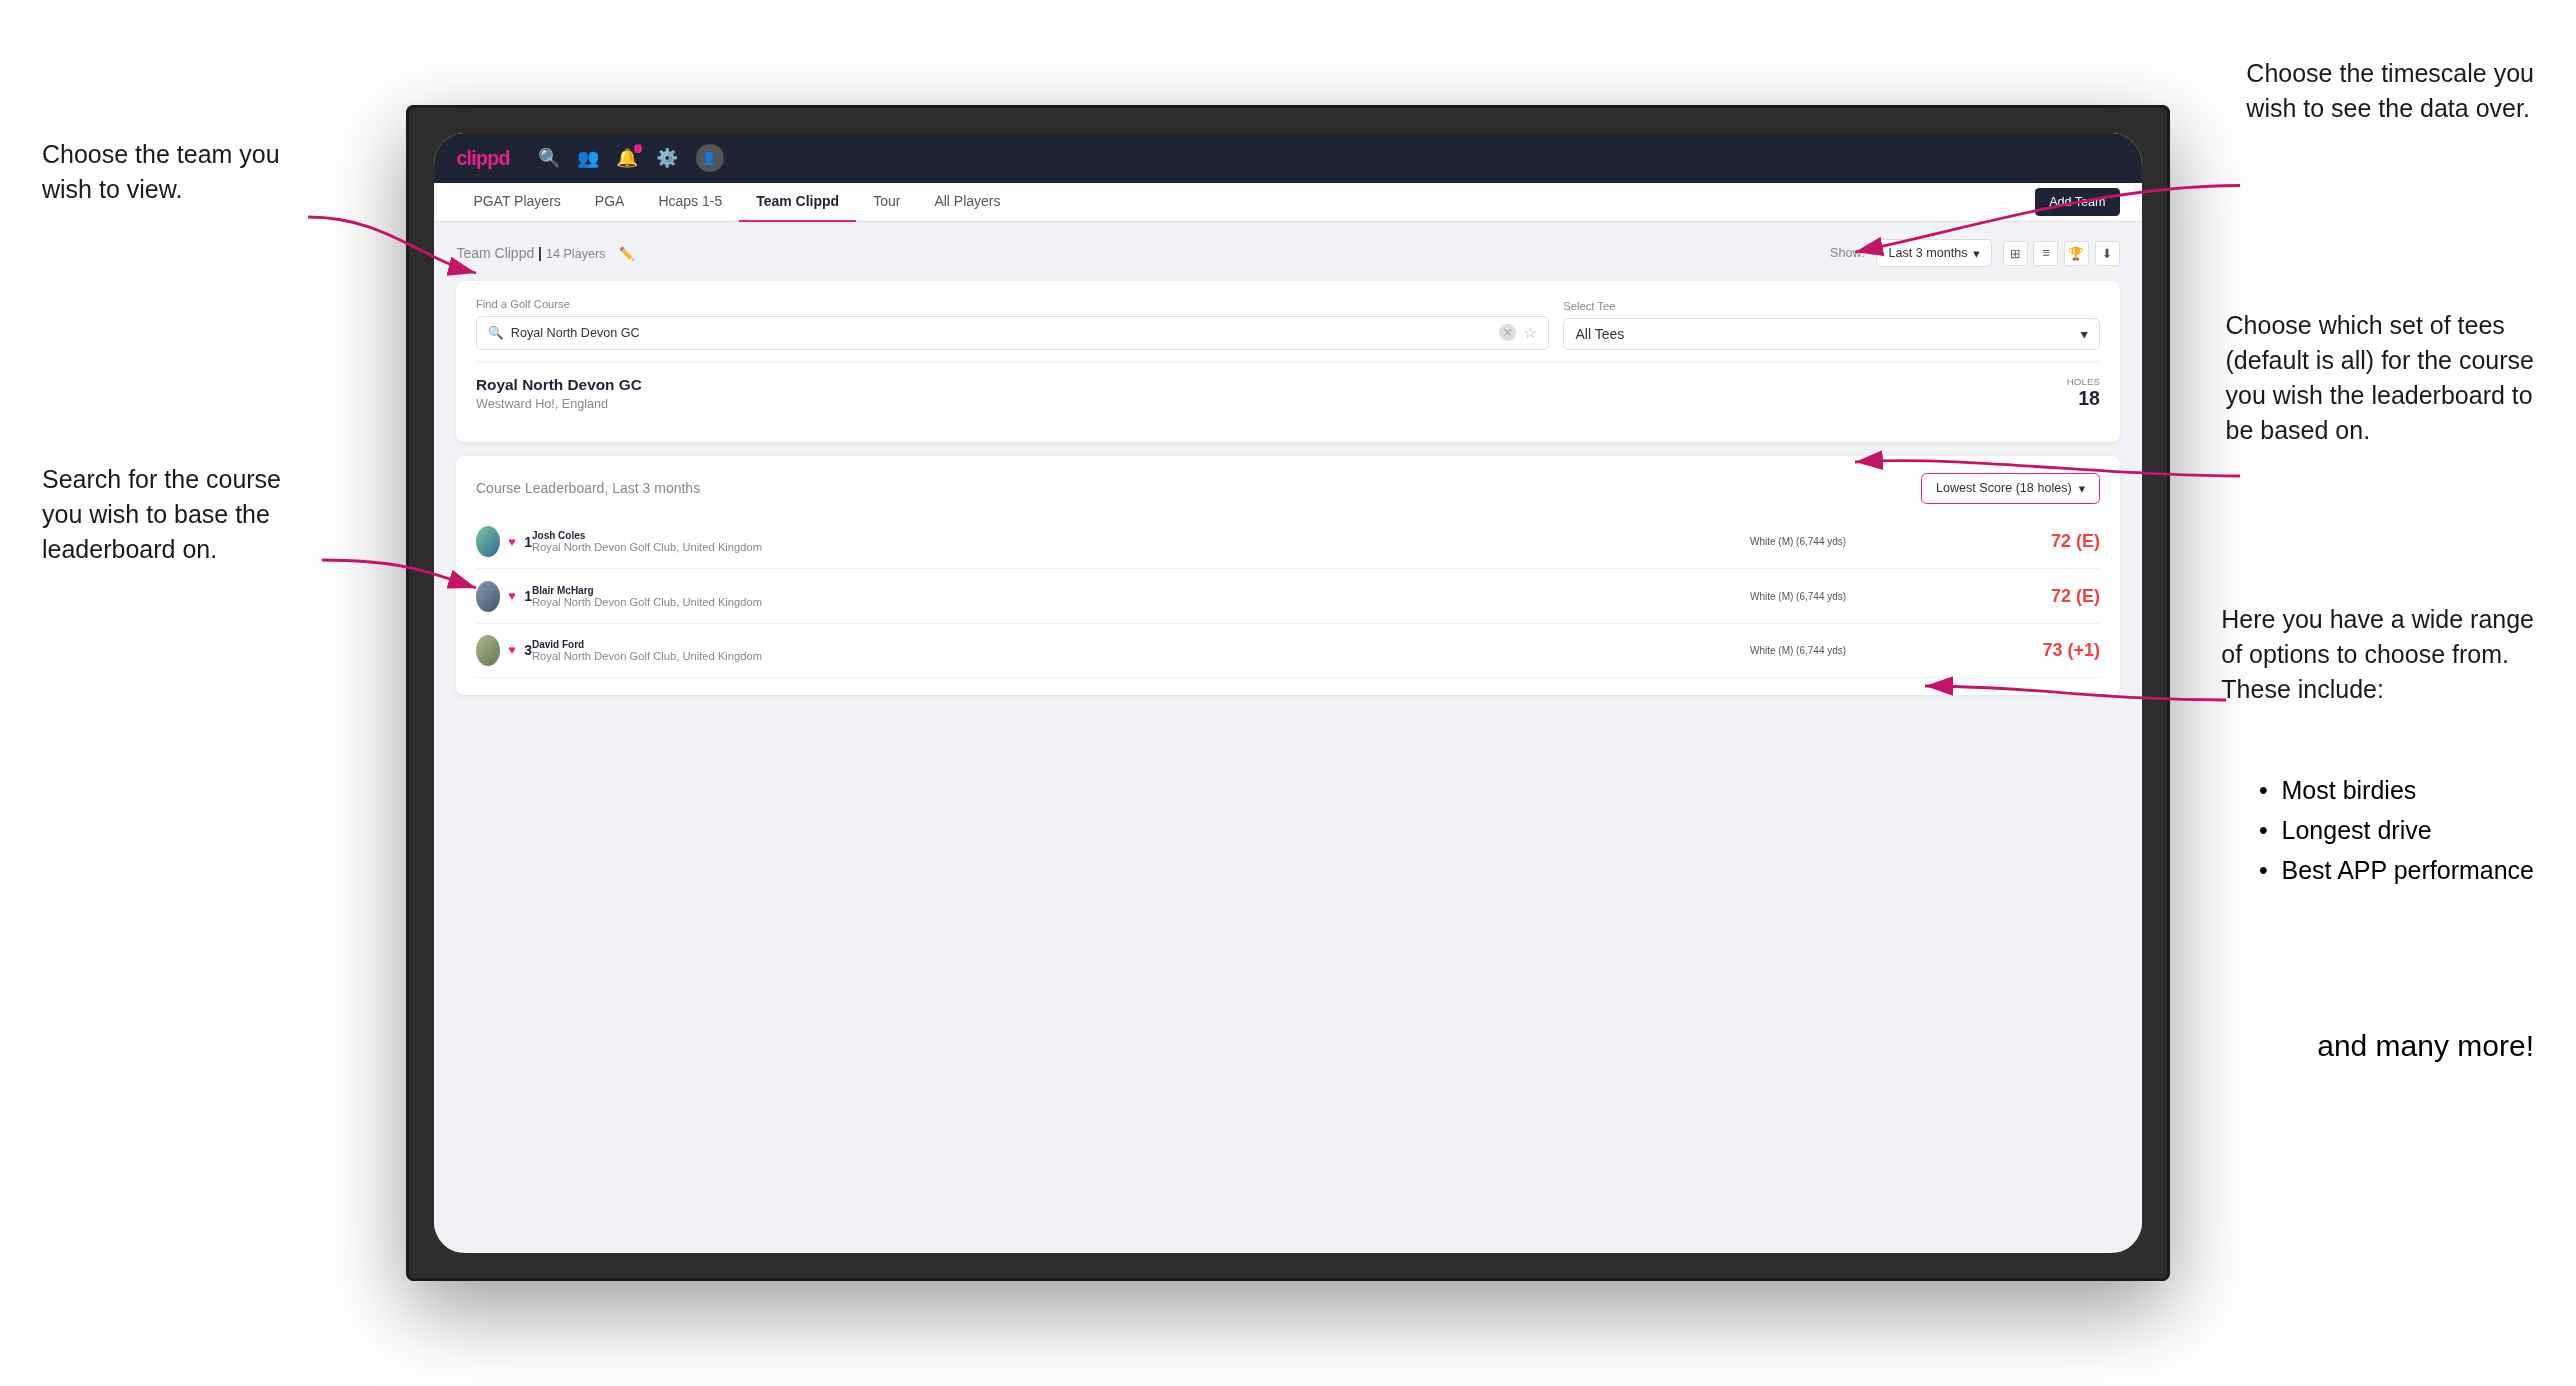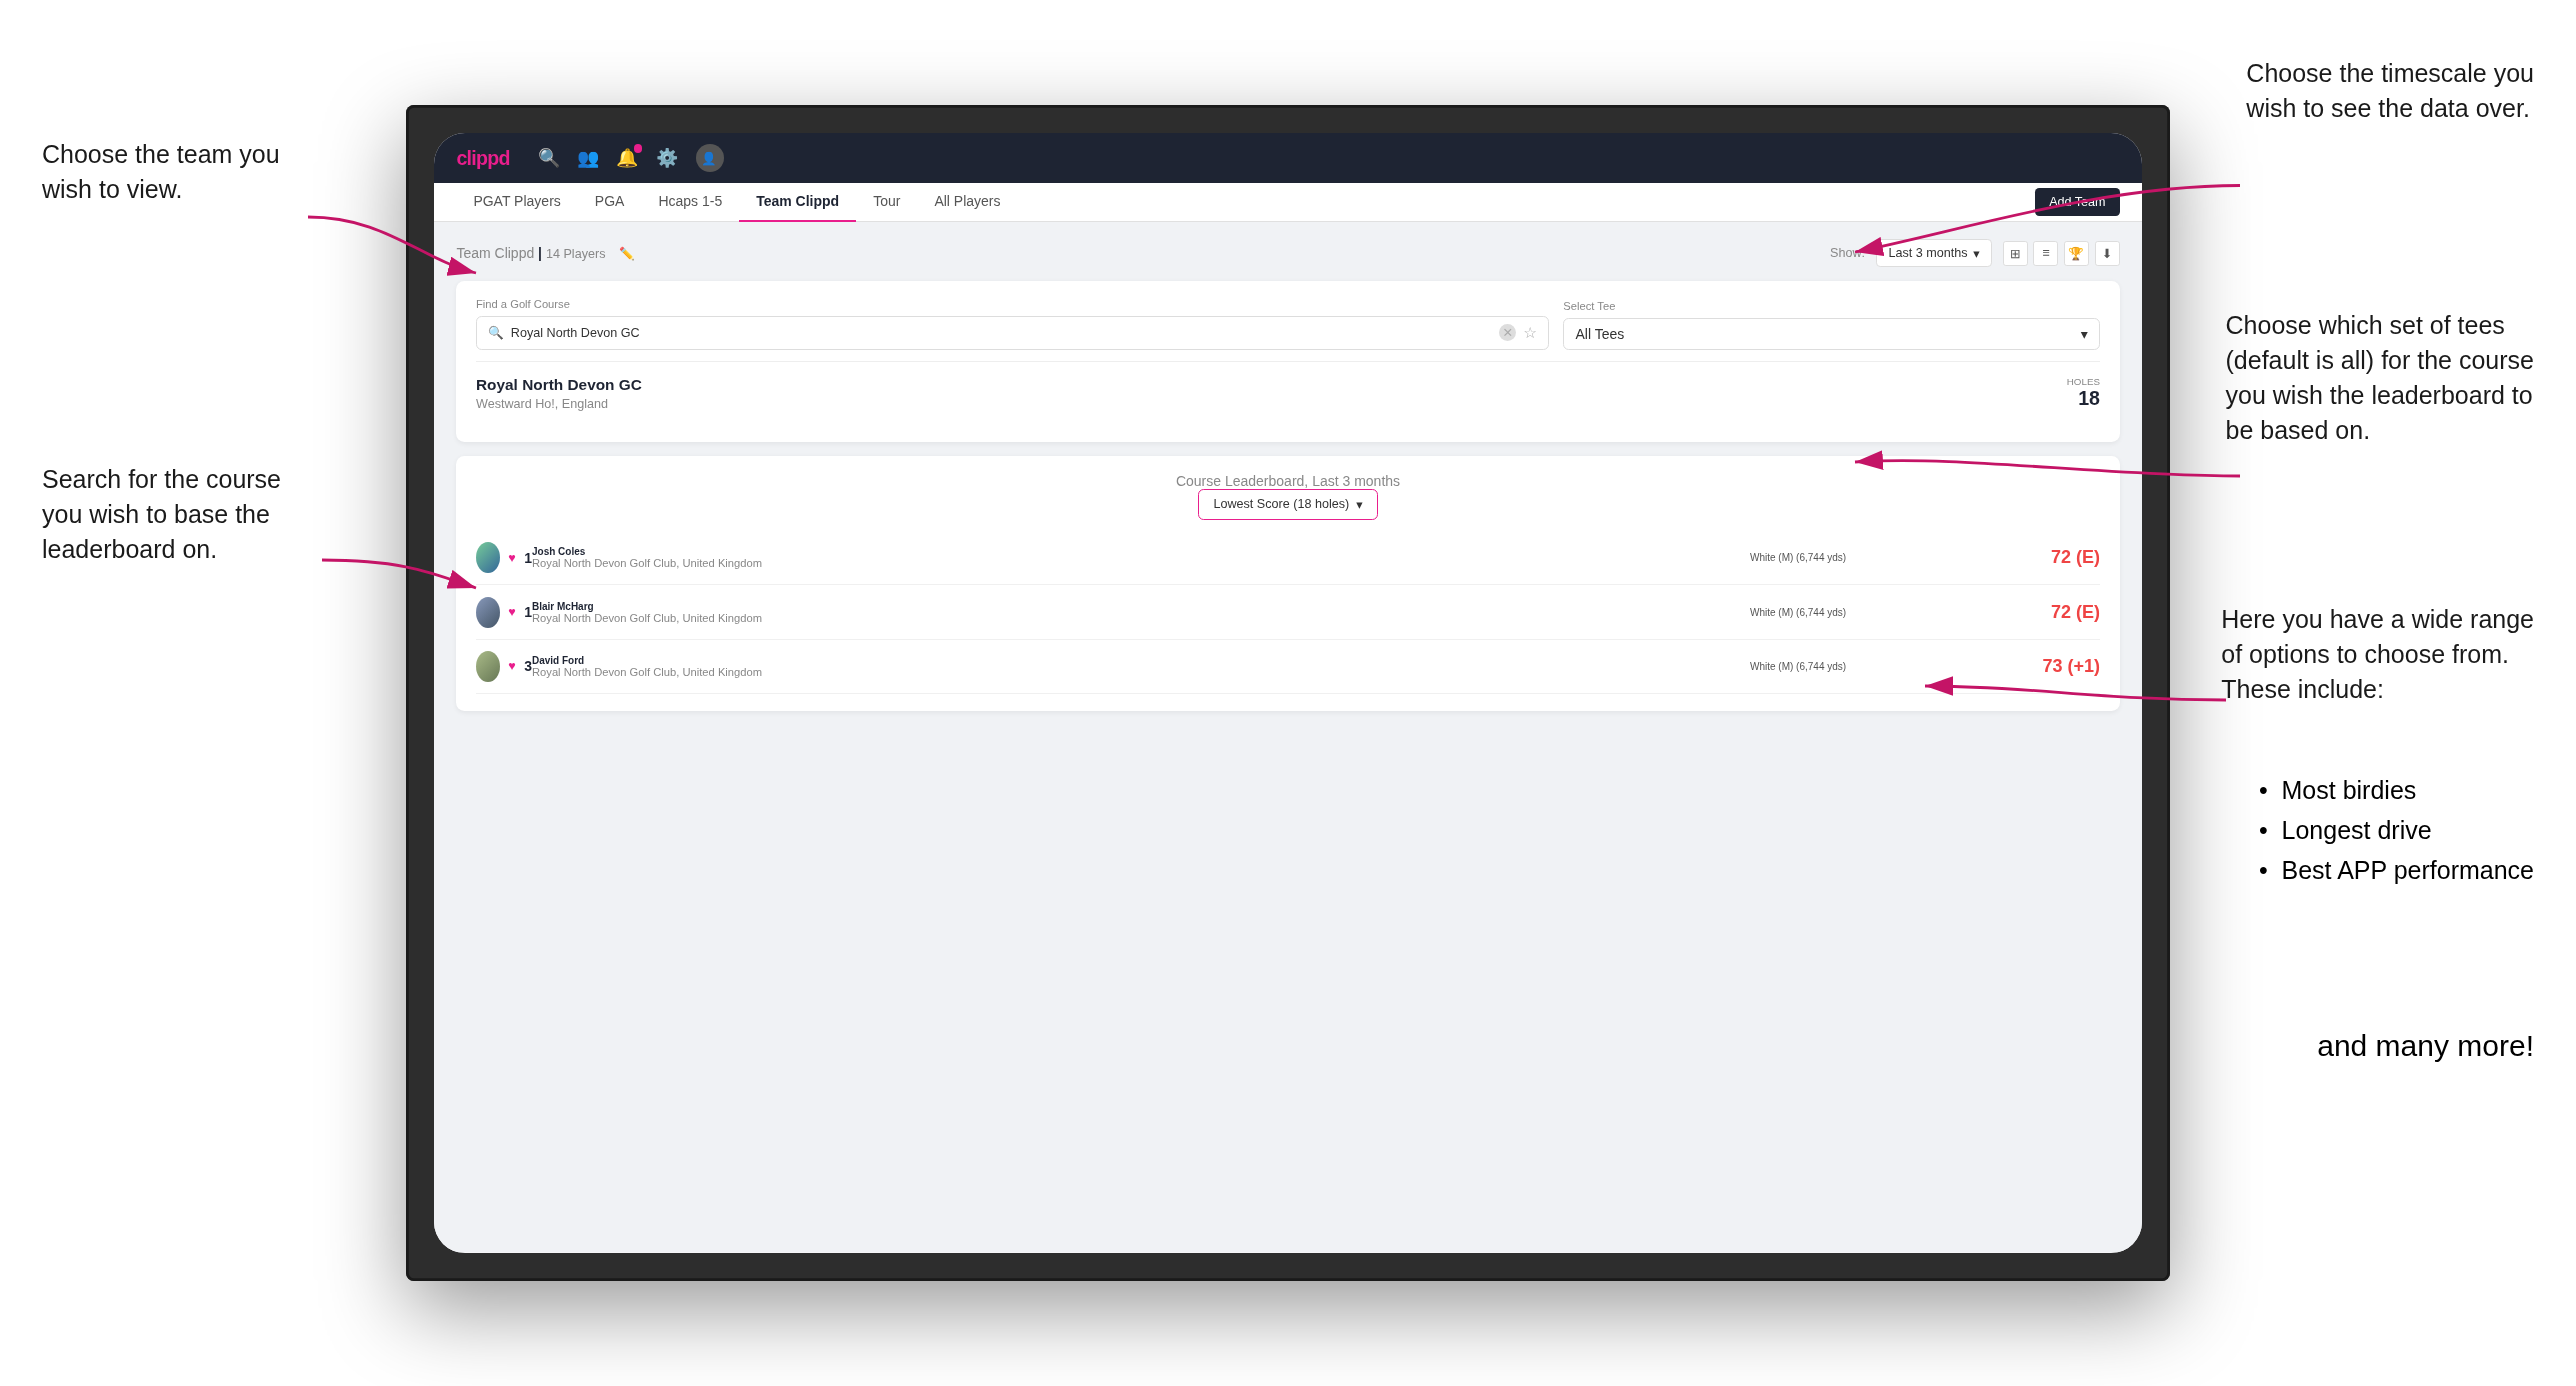--- a/index.html
+++ b/index.html
@@ -350,21 +350,20 @@
       font-weight: 700;
       color: #1e2433;
     }
 
     
     .leaderboard-header {
       display: flex;
       align-items: center;
       justify-content: space-between;
       margin-bottom: 11.2px;
-      flex-direction: column;
     }
 
     .leaderboard-title {
       font-size: 14px;
       color: #1e2433;
       font-weight: 600;
     }
 
     .leaderboard-title span {
       font-weight: 400;

